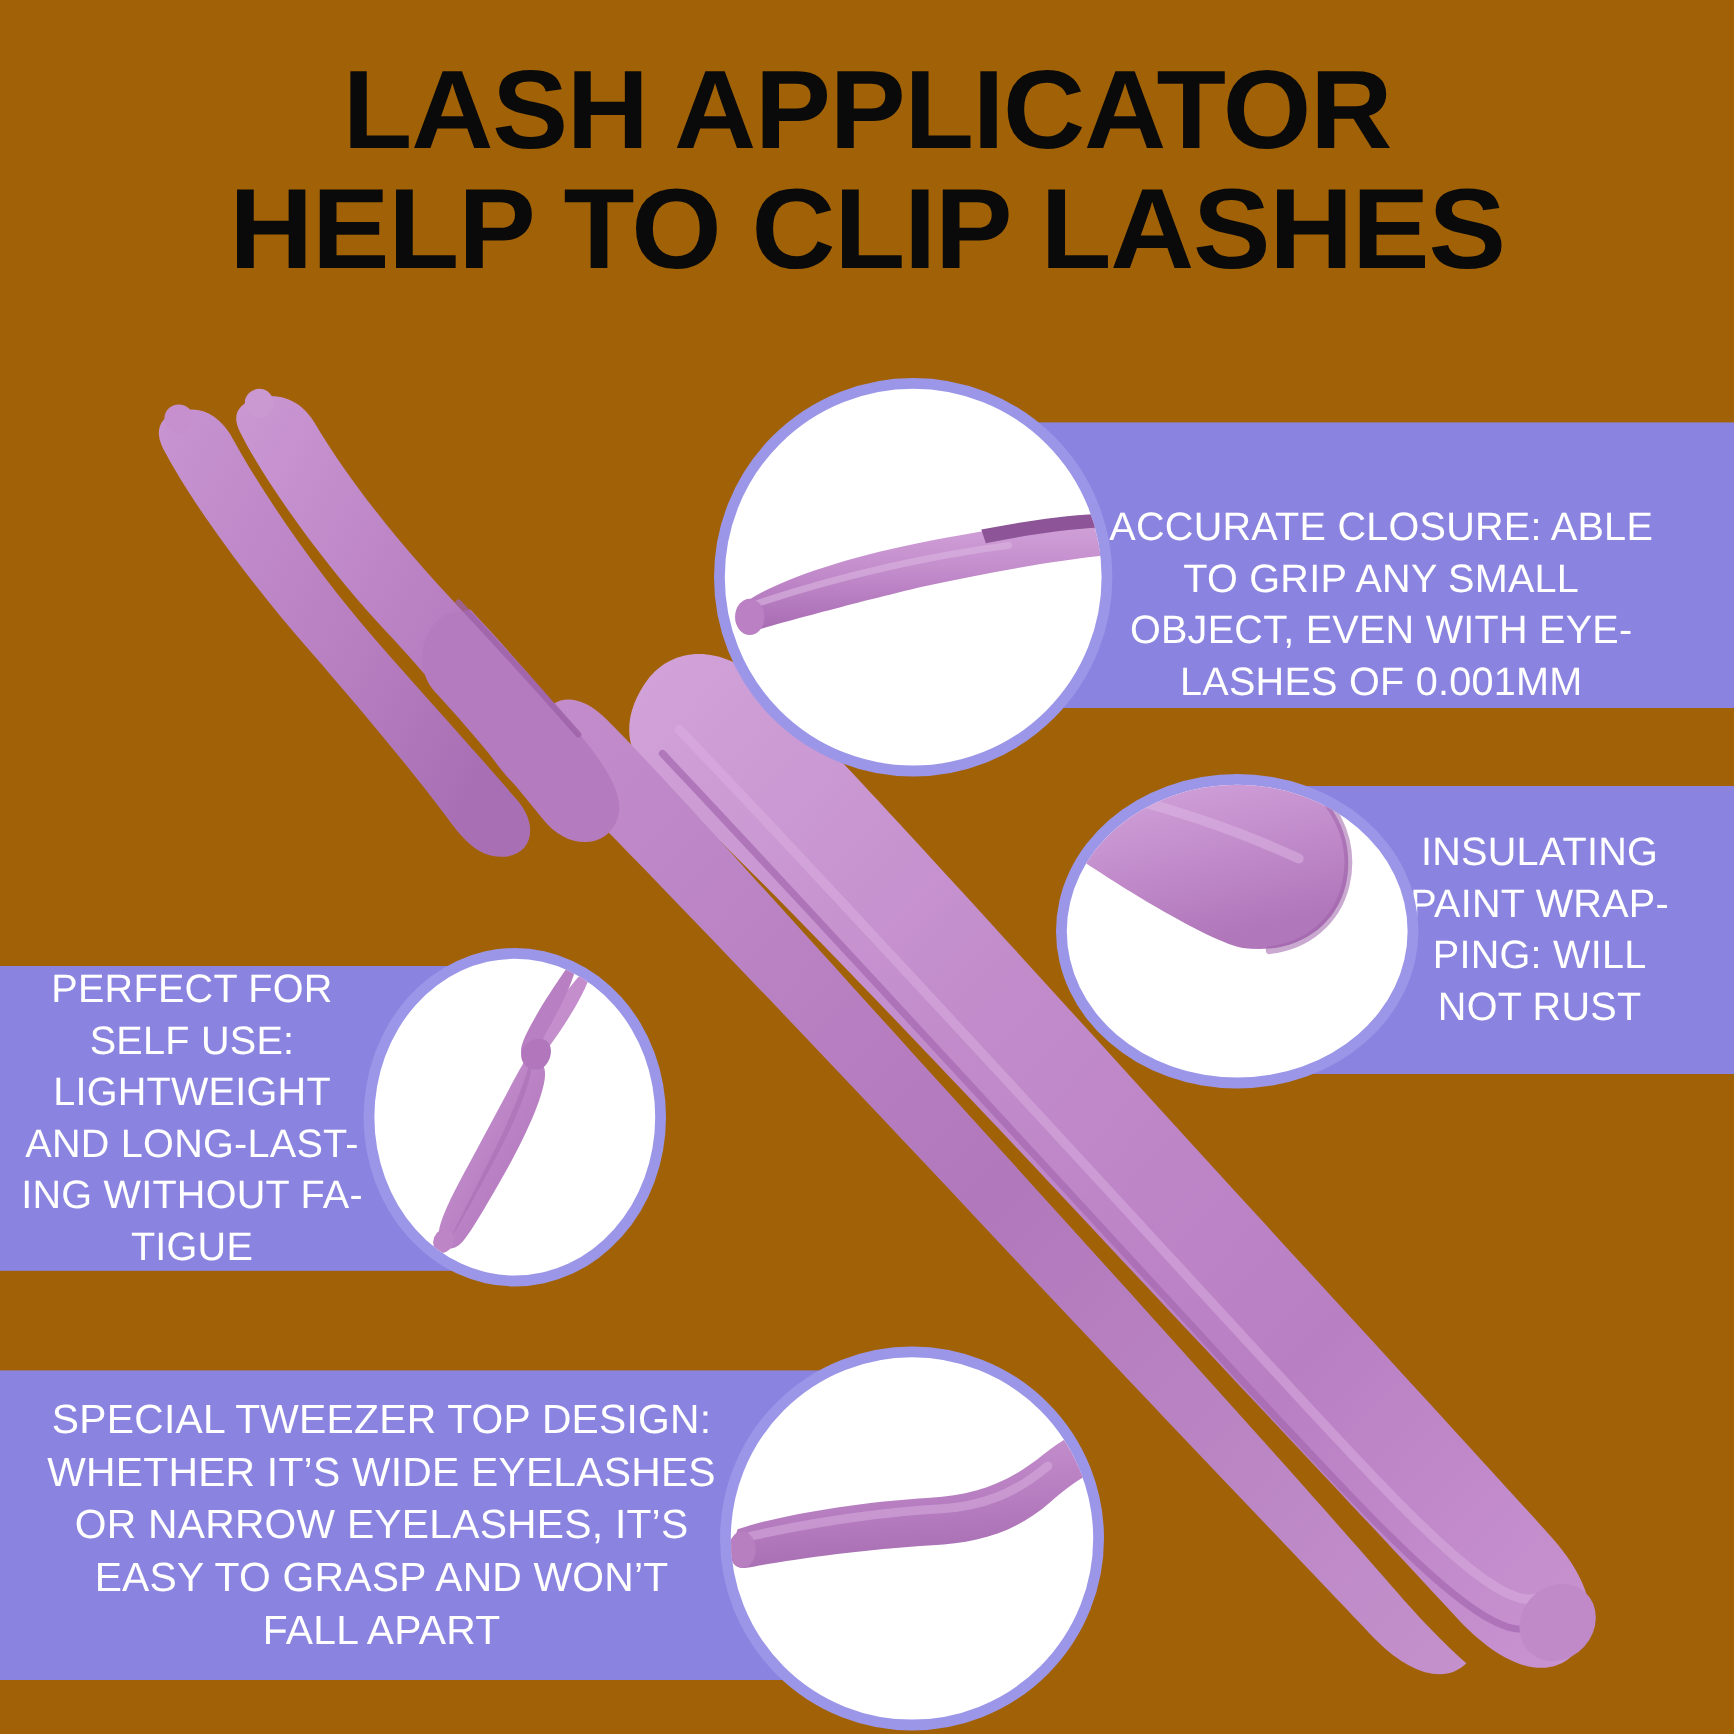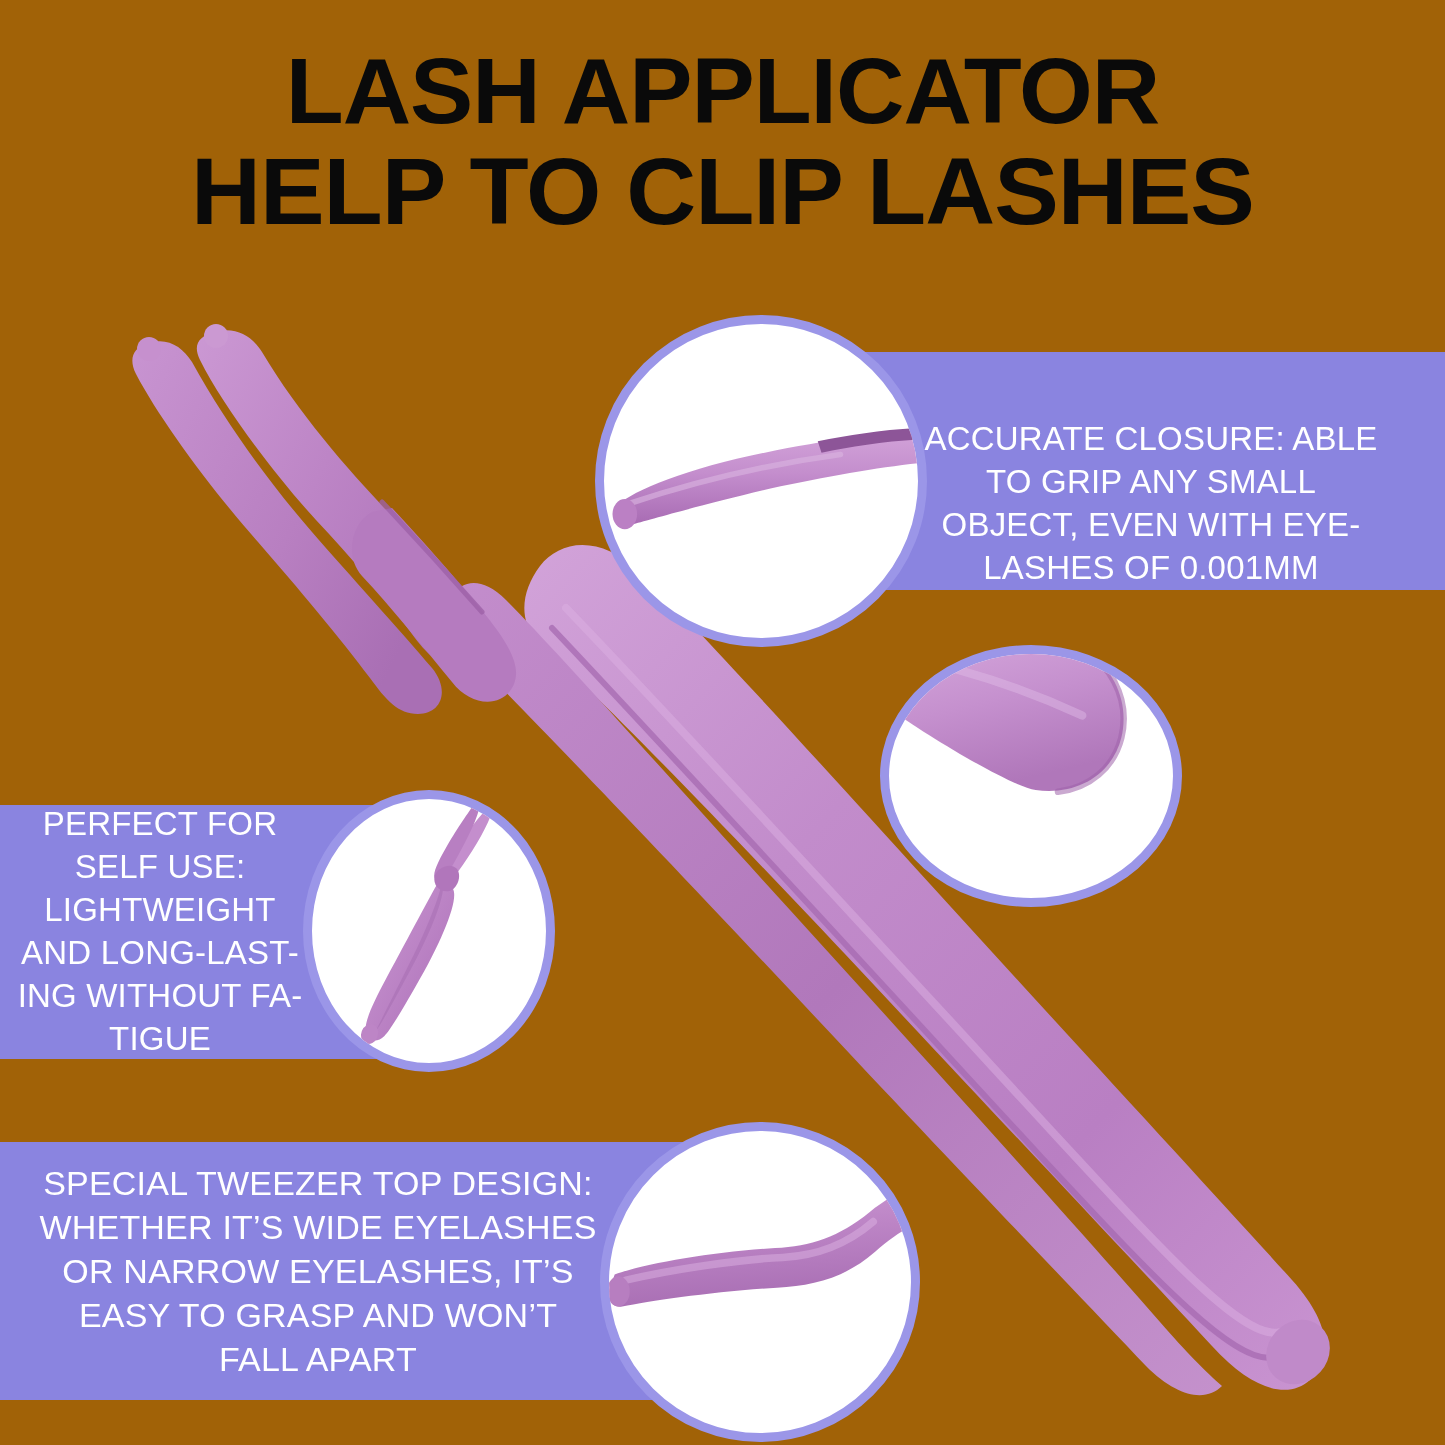--- a/index.html
+++ b/index.html
@@ -182,20 +182,26 @@
     </svg>
   </div>
 
   <div class="banner banner-1">
     <div class="btext">ACCURATE CLOSURE: ABLE
 TO GRIP ANY SMALL
 OBJECT, EVEN WITH EYE-
 LASHES OF 0.001MM</div>
   </div>
 
+  <div class="banner banner-2">
+    <div class="btext">INSULATING
+PAINT WRAP-
+PING: WILL
+NOT RUST</div>
+  </div>
 
   <div class="banner banner-4">
     <div class="btext">SPECIAL TWEEZER TOP DESIGN:
 WHETHER IT’S WIDE EYELASHES
 OR NARROW EYELASHES, IT’S
 EASY TO GRASP AND WON’T
 FALL APART</div>
   </div>
 
   <div class="banner banner-3">

